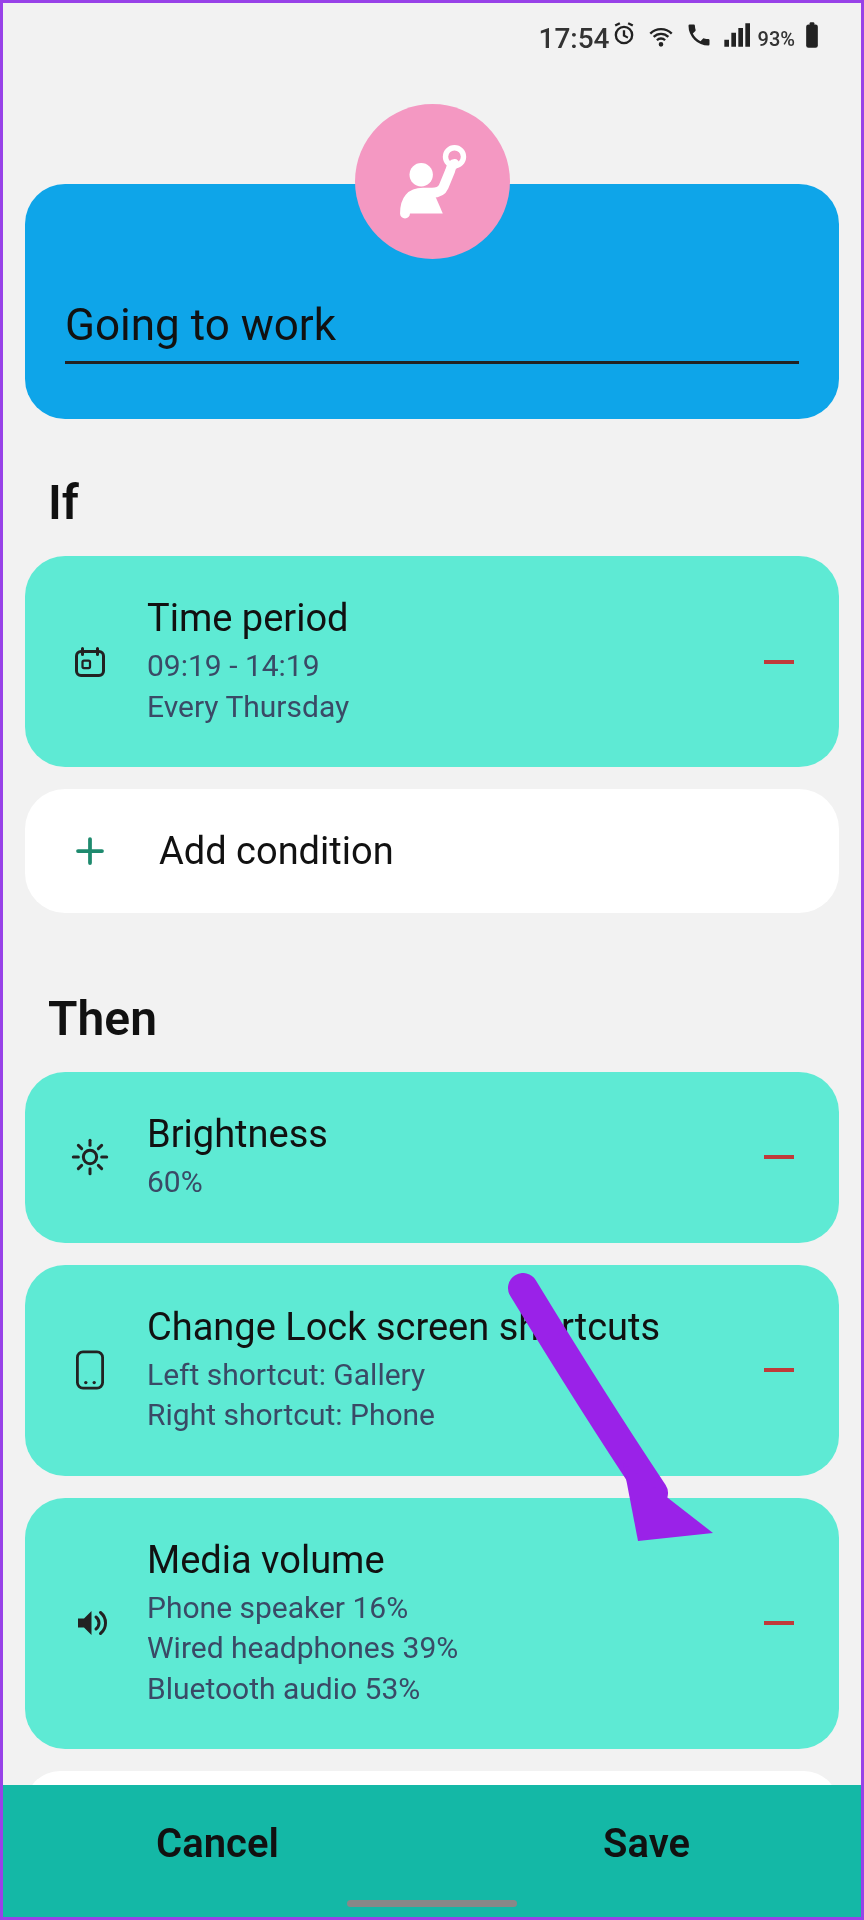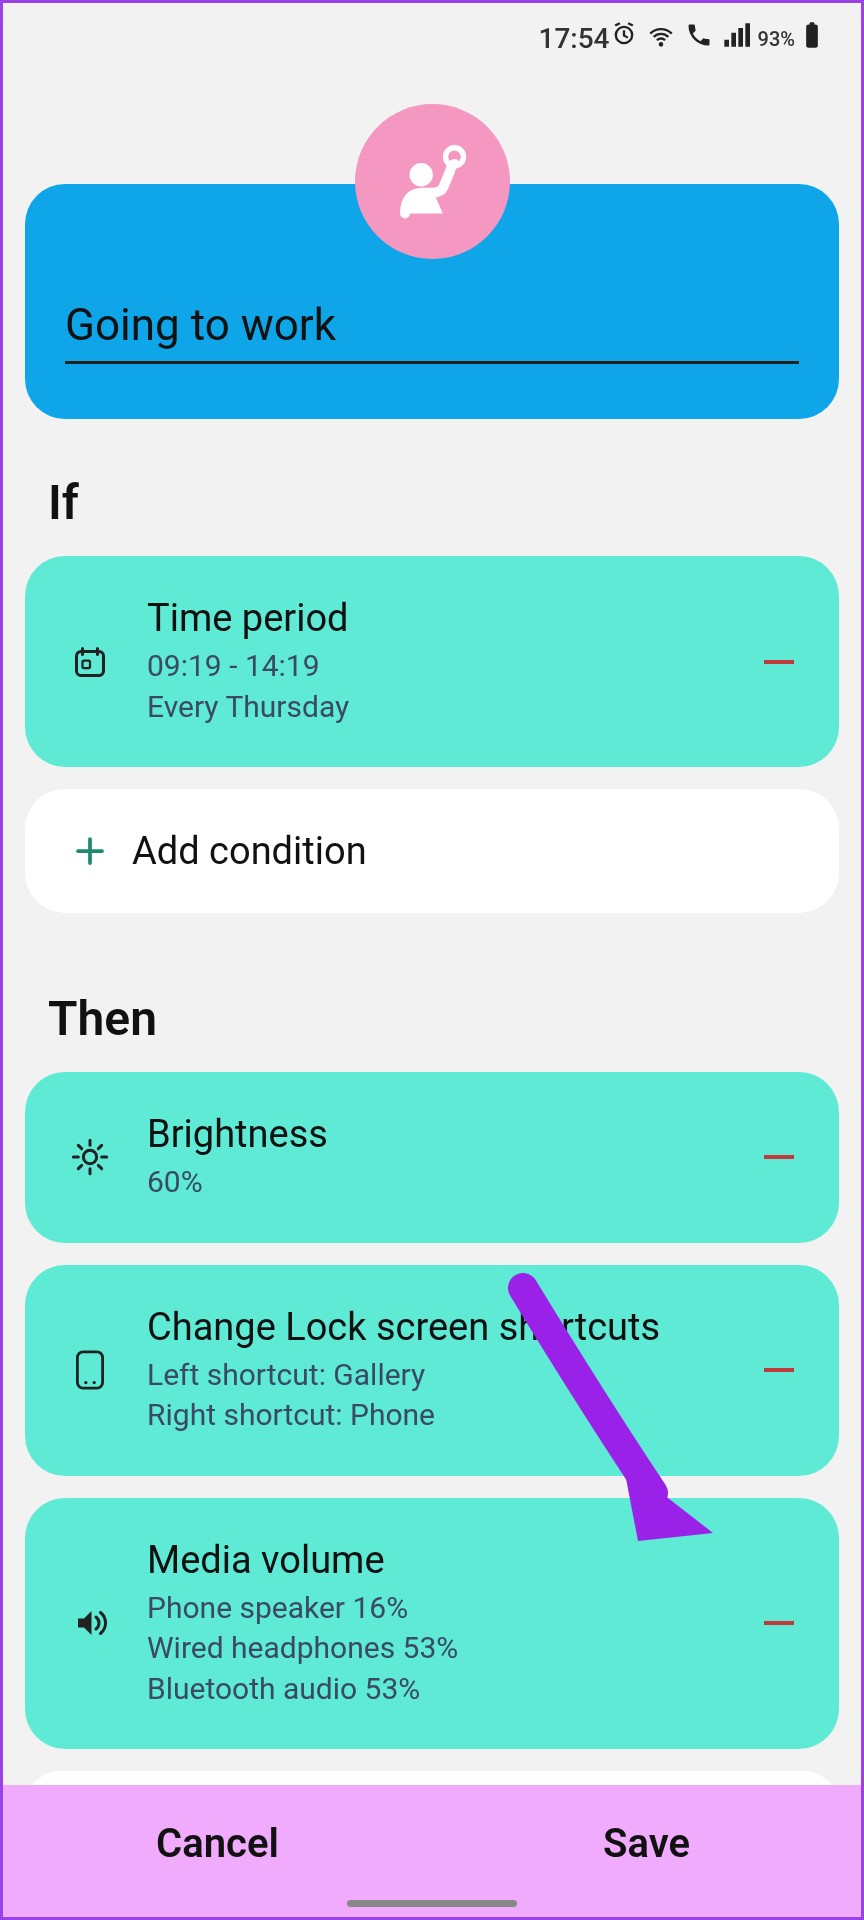--- a/index.html
+++ b/index.html
@@ -109,21 +109,21 @@
       stroke: #c03a3a;
       stroke-width: 4;
     }
     .add-card {
       background: white;
       border-radius: 40px;
       margin: 0 22px 22px 22px;
       padding: 40px 40px;
       display: flex;
       align-items: center;
-      gap: 17px;
+      gap: 44px;
     }
     .add-icon {
       width: 50px;
       display: flex;
       justify-content: center;
     }
     .add-label {
       font-size: 38px;
       color: #111;
     }
@@ -131,21 +131,21 @@
       background: white;
       border-radius: 40px 40px 0 0;
       margin: 0 22px;
       height: 35px;
     }
     .bottom-bar {
       position: absolute;
       bottom: 0;
       left: 0;
       right: 0;
-      background: #f0abfc;
+      background: #14b8a6;
       display: flex;
       padding: 35px 0 50px 0;
     }
     .bottom-btn {
       flex: 1;
       text-align: center;
       font-size: 40px;
       font-weight: 600;
       color: #111;
     }
@@ -300,21 +300,21 @@
 <div class="card">
   <div class="card-icon">
     <svg width="42" height="36" viewBox="0 0 24 24">
         <path d="M4 9v6h4l5 5V4L8 9Z" fill="#222"></path>
         <path d="M16 8a5 5 0 0 1 0 8M19 5a9 9 0 0 1 0 14" stroke="#222" stroke-width="2" fill="none" stroke-linecap="round"></path>
       </svg>
   </div>
   <div class="card-content">
     <div class="card-title">Media volume</div>
     <div class="card-sub">Phone speaker 16%</div>
-    <div class="card-sub">Wired headphones 53%</div>
+    <div class="card-sub">Wired headphones 39%</div>
     <div class="card-sub">Bluetooth audio 53%</div>
   </div>
   <div class="remove-btn">
     <svg width="40" height="40" viewBox="0 0 40 40">
         <line x1="5" y1="20" x2="35" y2="20"></line>
       </svg>
   </div>
 </div>
 
 <div class="bottom-sliver"></div>

